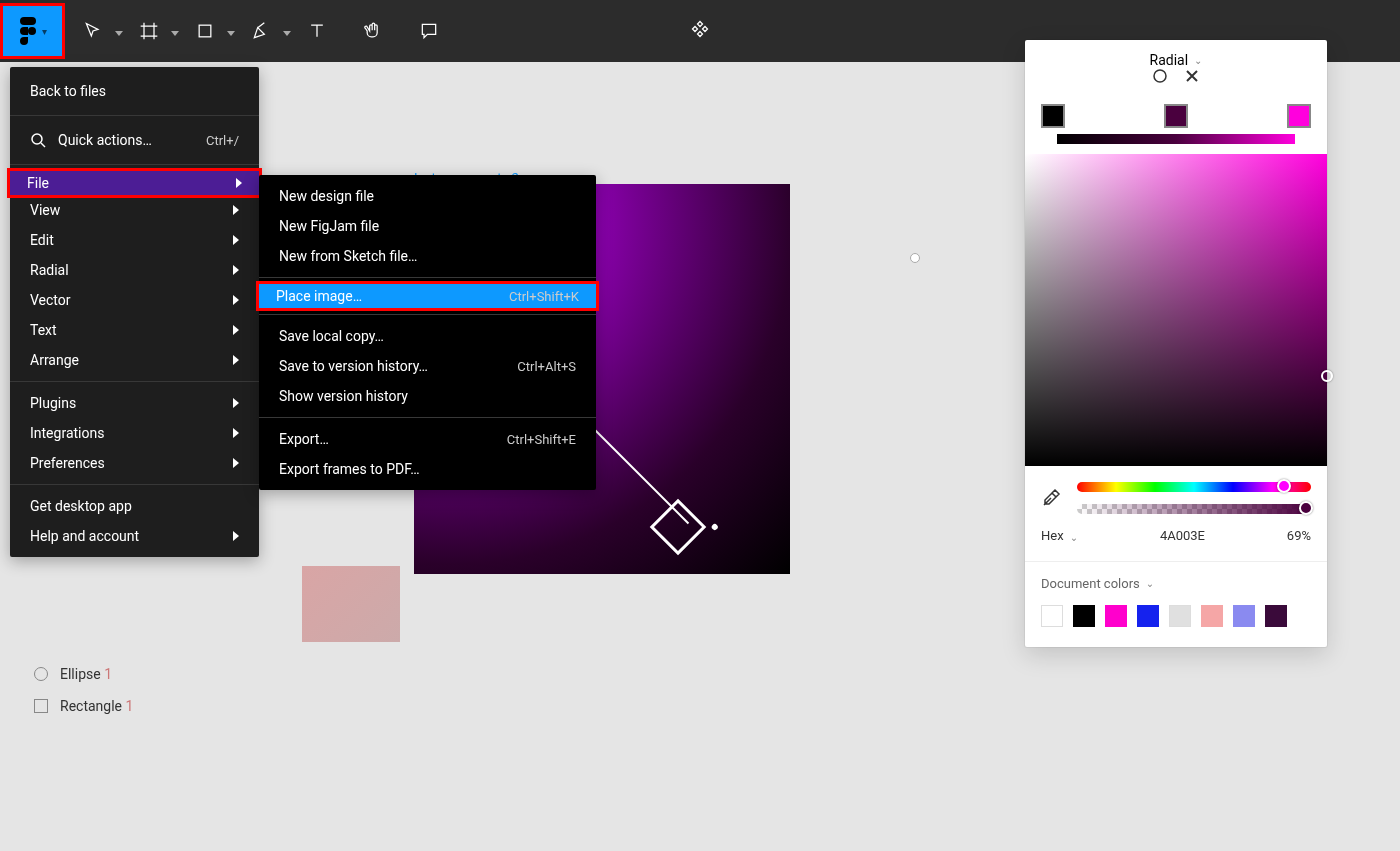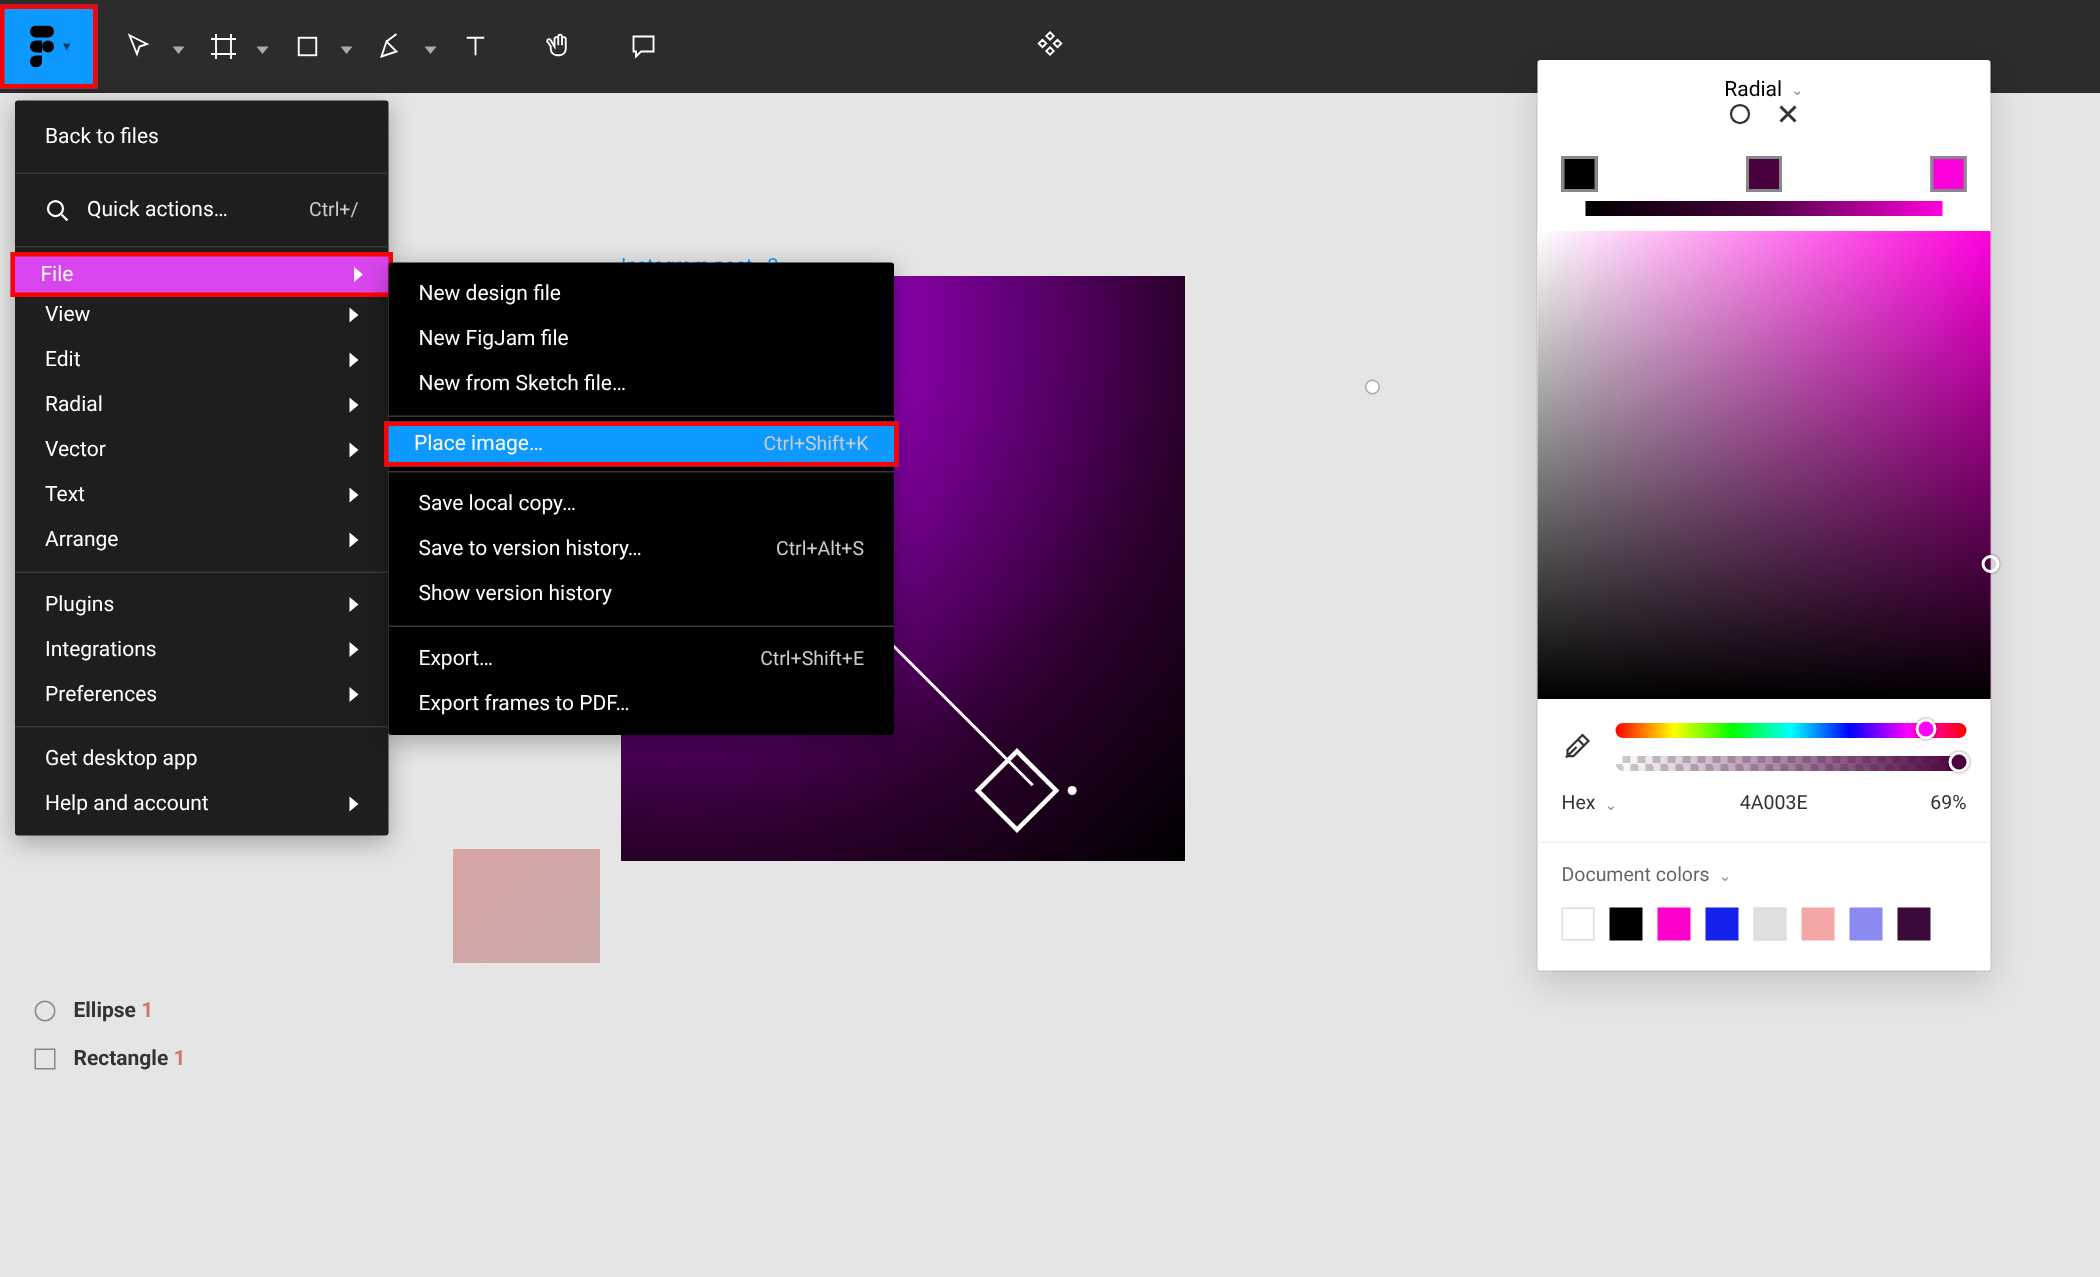--- a/index.html
+++ b/index.html
@@ -15,40 +15,40 @@
 .toolbar-dd::after { content: ""; border-left: 4px solid transparent; border-right: 4px solid transparent; border-top: 5px solid #aaa; position: absolute; right: -6px; top: 24px; }
 .toolbar-center { position: absolute; left: 50%; transform: translateX(-50%); color:#fff}
 
 
 .main-menu { position: absolute; left: 10px; top: 67px; width: 249px; background: #1e1e1e; color: #fff; border-radius: 2px; box-shadow: 0 4px 16px rgba(0,0,0,0.3); z-index: 50; font-size: 14px; padding: 6px 0; }
 .menu-item { display: flex; align-items: center; justify-content: space-between; padding: 6px 20px; height: 30px; cursor: default; }
 .menu-item.tall { height: 36px; }
 .menu-item .left { display: flex; align-items: center; gap: 12px; }
 .menu-item .shortcut { color: #ccc; font-size: 13px; }
 .menu-sep { height: 1px; background: #383838; margin: 6px 0; }
-.menu-item.highlighted { background: #d946ef; border: 3px solid #ff0000; margin: -3px; padding: 6px 17px; }
+.menu-item.highlighted { background: #4c1d95; border: 3px solid #ff0000; margin: -3px; padding: 6px 17px; }
 .menu-arrow { width: 0; height: 0; border-top: 5px solid transparent; border-bottom: 5px solid transparent; border-left: 6px solid #fff; }
 .search-ico { width: 16px; height: 16px; }
 
 
 .sub-menu { position: absolute; left: 259px; top: 175px; width: 337px; background: #000000; color: #fff; border-radius: 2px; box-shadow: 0 4px 16px rgba(0,0,0,0.3); z-index: 51; font-size: 14px; padding: 6px 0; }
 .sub-menu .menu-item.highlighted { background: #0d99ff; border: 3px solid #ff0000; margin: -3px; padding: 6px 17px; position: relative; z-index: 2; }
 
 
 .canvas { position: absolute; left: 0; top: 62px; right: 0; bottom: 0; background: #e5e5e5; }
 .frame-label { position: absolute; left: 414px; top: 108px; font-size: 13px; color: #0d99ff; }
 .artframe { position: absolute; left: 414px; top: 122px; width: 376px; height: 390px; background: radial-gradient(circle at 10% 10%, #ff00ee 0%, #8800aa 30%, #2a002a 70%, #000 100%); }
 .thumb { position: absolute; left: 302px; top: 504px; width: 98px; height: 76px; background: linear-gradient(135deg,#d9a5a5 0%, #caa 100%); }
 .circ { width: 10px; height: 10px; border: 1px solid #aaa; background: #fff; border-radius: 50%; position: absolute; left: 910px; top: 191px; }
 .diamond { width: 40px; height: 40px; border: 3px solid #fff; position: absolute; left: 658px; top: 445px; transform: rotate(45deg); }
 .diamond::after { content: ""; width: 6px; height: 6px; background: #fff; border-radius: 50%; position: absolute; right: -12px; top: -12px; }
 .line { position: absolute; left: 593px; top: 365px; width: 135px; height: 2px; background: #fff; transform-origin: left center; transform: rotate(45deg); }
 
 
-.layers { position: absolute; left: 13px; top: 658px; width: 260px; font-size: 14px; color: #333; font-weight: bold; }
+.layers { position: absolute; left: 24px; top: 658px; width: 260px; font-size: 14px; color: #333; }
 .layer-row { display: flex; align-items: center; gap: 12px; padding: 8px 10px; }
 .layer-row .num { color: #c77; }
 .ellipse-ico { width: 14px; height: 14px; border: 1px solid #888; border-radius: 50%; }
 .rect-ico { width: 14px; height: 14px; border: 1px solid #888; }
 
 
 .color-panel { position: absolute; right: 73px; top: 40px; width: 302px; background: #fff; border-radius: 2px; box-shadow: 0 0 0 1px rgba(0,0,0,0.05), 0 8px 24px rgba(0,0,0,0.15); z-index: 40; padding-bottom: 20px; }
 .cp-header { display: flex; align-items: center; justify-content: space-between; padding: 12px 16px; font-size: 14px; flex-direction: column; }
 .cp-header-left { display: flex; align-items: center; gap: 6px; }
 .cp-header-right { display: flex; align-items: center; gap: 16px; }

